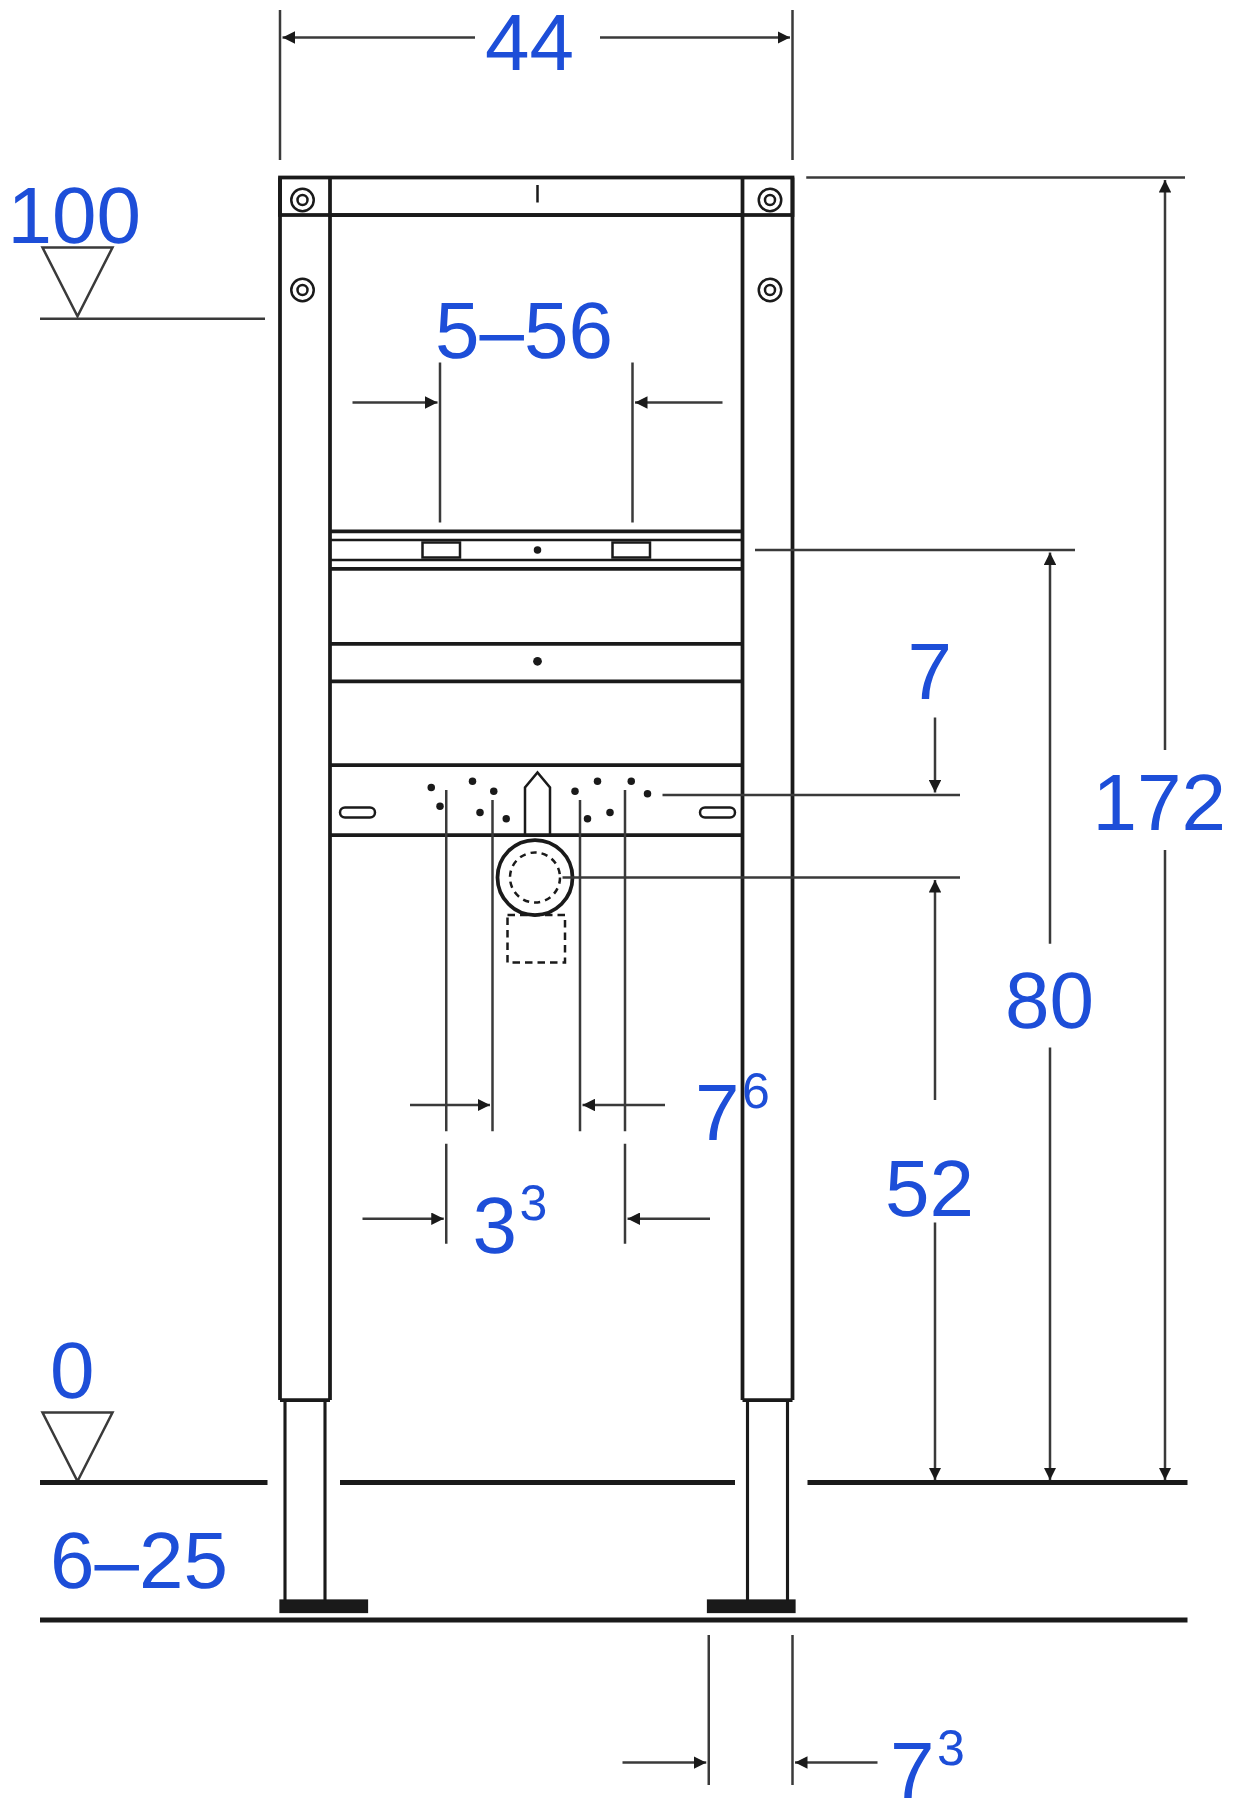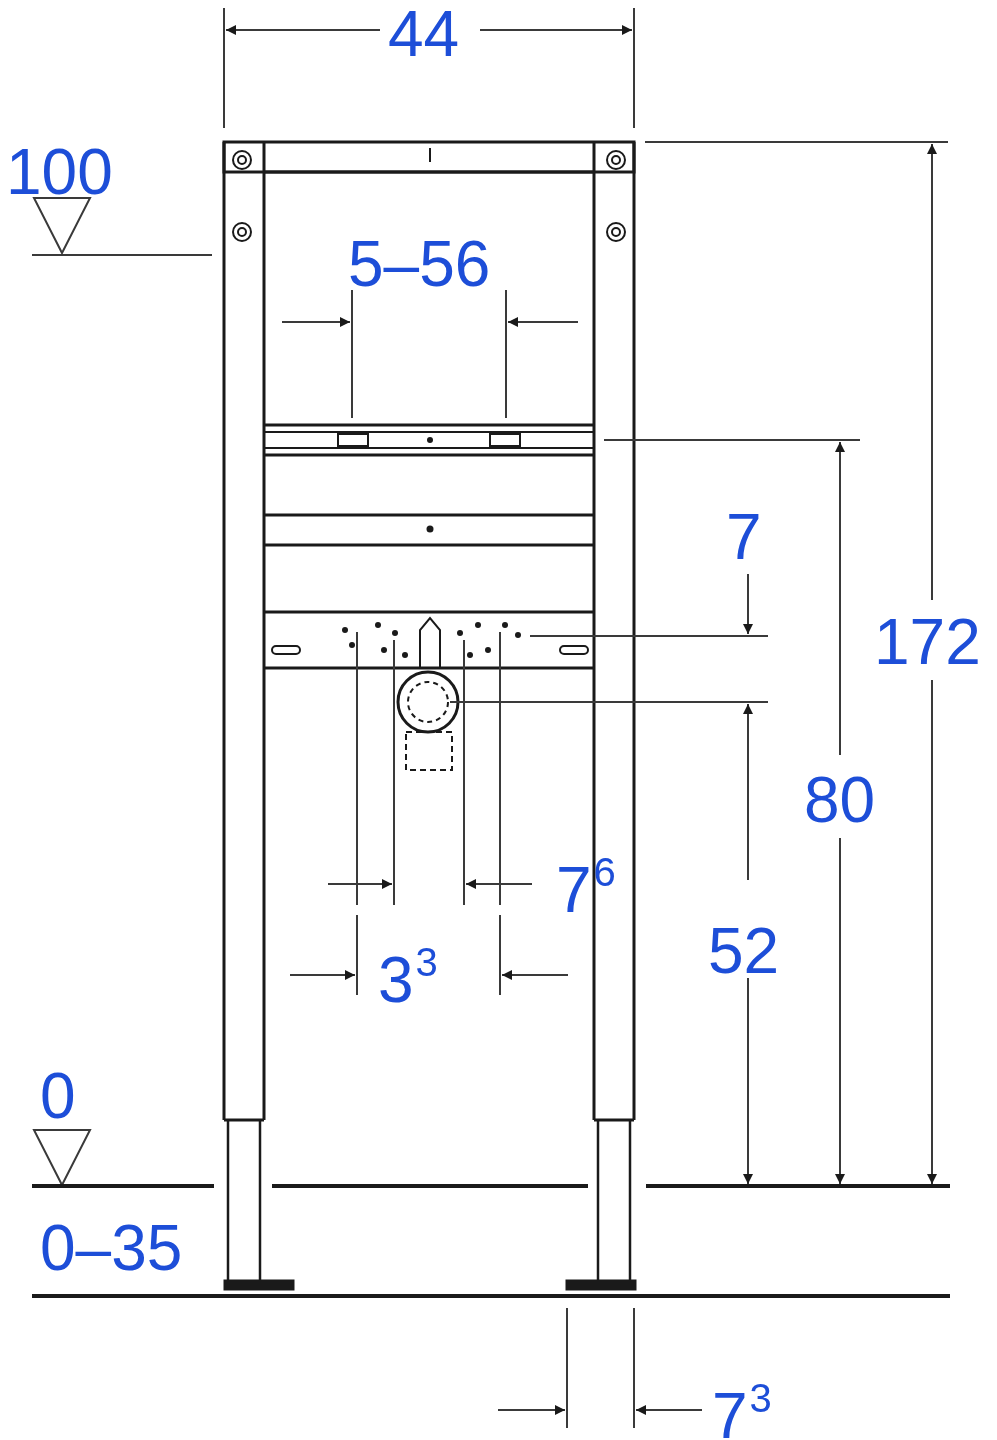--- a/index.html
+++ b/index.html
@@ -148,13 +148,13 @@
 <div class="lbl" style="left:348px;top:232px;"><span>5–56</span></div>
 <div class="lbl" style="left:874px;top:610px;"><span>172</span></div>
 <div class="lbl" style="left:804px;top:768px;"><span>80</span></div>
 <div class="lbl" style="left:726px;top:505px;"><span>7</span></div>
 <div class="lbl" style="left:708px;top:900px;margin-top:19px;"><span>52</span></div>
 <div class="lbl" style="left:556px;top:858px;"><span>7</span><sup>6</sup></div>
 <div class="lbl" style="left:378px;top:948px;"><span>3</span><sup>3</sup></div>
 <div class="lbl" style="left:712px;top:1384px;"><span>7</span><sup>3</sup></div>
 <div class="lbl" style="left:6px;top:140px;"><span>100</span></div>
 <div class="lbl" style="left:40px;top:1064px;"><span>0</span></div>
-<div class="lbl" style="left:40px;top:1216px;"><span>0–35</span></div>
+<div class="lbl" style="left:40px;top:1216px;"><span>6–25</span></div>
 
 </body></html>

